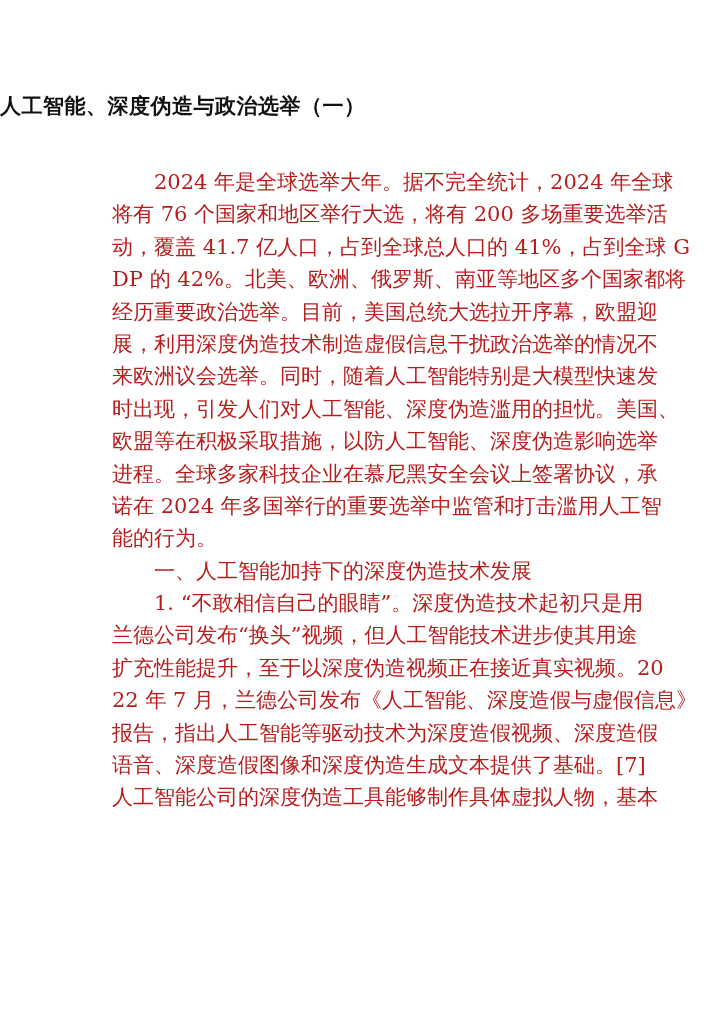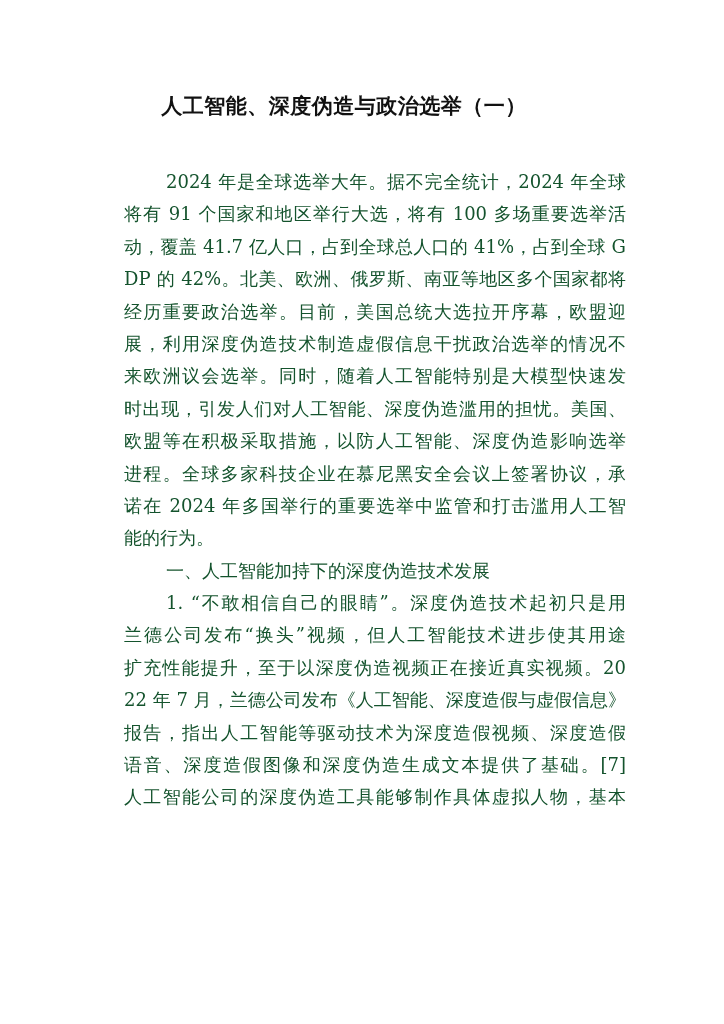--- a/index.html
+++ b/index.html
@@ -19,38 +19,37 @@
     left: 0; top: 0;
     width: 724px;
     height: 1024px;
     background: #ffffff;
   }
   .title {
     position: absolute;
     left: 0;
     width: 688px;
     top: 92px;
-    text-align: center;
+    text-align: left;
     font-family: "DejaVu Sans", "Liberation Sans", sans-serif;
     font-weight: bold;
     font-size: 21px;
     line-height: 28px;
     letter-spacing: 0.5px;
     color: #111111;
   }
   .body-text {
     position: absolute;
     left: 112px;
     top: 166px;
     width: 502px;
     font-family: "DejaVu Serif", "Liberation Serif", serif;
-    font-size: 18px;
+    font-size: 21px;
     line-height: 32.4px;
-    color: #14532d;
-    margin-left: 12px;
+    color: #b91c1c;
   }
   .line {
     display: block;
     height: 32.4px;
     white-space: nowrap;
     text-align: justify;
     text-align-last: justify;
     overflow: visible;
   }
   .line.last {
@@ -63,21 +62,21 @@
 </head>
 <body>
 
 <div class="page">
   <div class="title">人工智能、深度伪造与政治选举（一）</div>
 
   <div class="body-text">
 
     <div>
       <span class="line indent">2024 年是全球选举大年。据不完全统计，2024 年全球</span>
-      <span class="line">将有 91 个国家和地区举行大选，将有 100 多场重要选举活</span>
+      <span class="line">将有 76 个国家和地区举行大选，将有 200 多场重要选举活</span>
       <span class="line">动，覆盖 41.7 亿人口，占到全球总人口的 41%，占到全球 G</span>
       <span class="line">DP 的 42%。北美、欧洲、俄罗斯、南亚等地区多个国家都将</span>
       <span class="line">经历重要政治选举。目前，美国总统大选拉开序幕，欧盟迎</span>
       <span class="line">展，利用深度伪造技术制造虚假信息干扰政治选举的情况不</span>
       <span class="line">来欧洲议会选举。同时，随着人工智能特别是大模型快速发</span>
       <span class="line">时出现，引发人们对人工智能、深度伪造滥用的担忧。美国、</span>
       <span class="line">欧盟等在积极采取措施，以防人工智能、深度伪造影响选举</span>
       <span class="line">进程。全球多家科技企业在慕尼黑安全会议上签署协议，承</span>
       <span class="line">诺在 2024 年多国举行的重要选举中监管和打击滥用人工智</span>
       <span class="line last">能的行为。</span>

